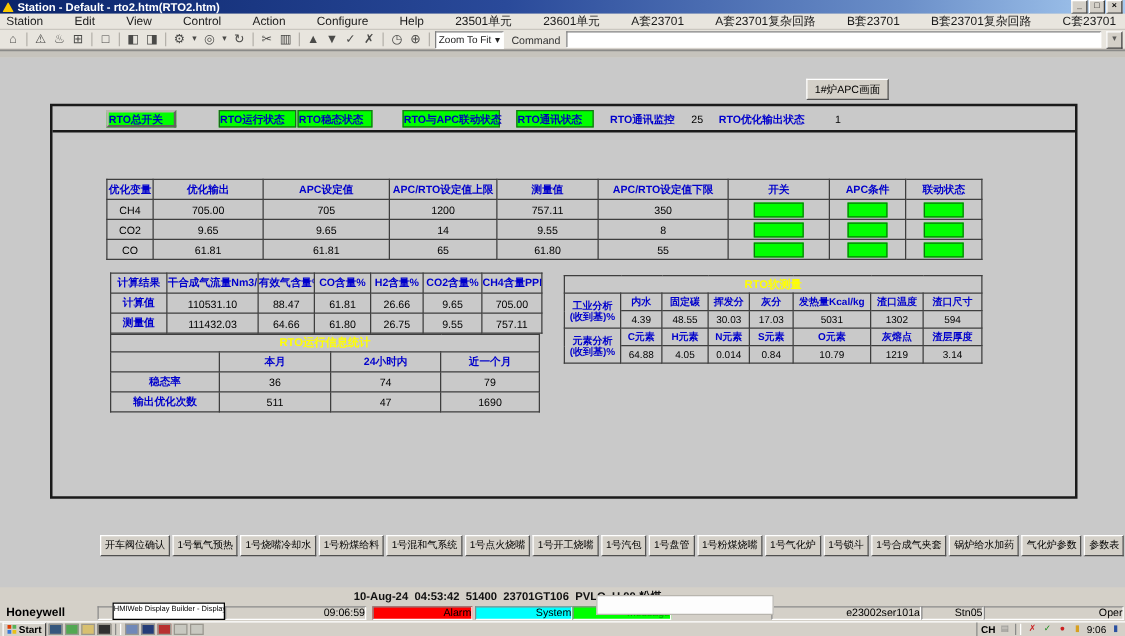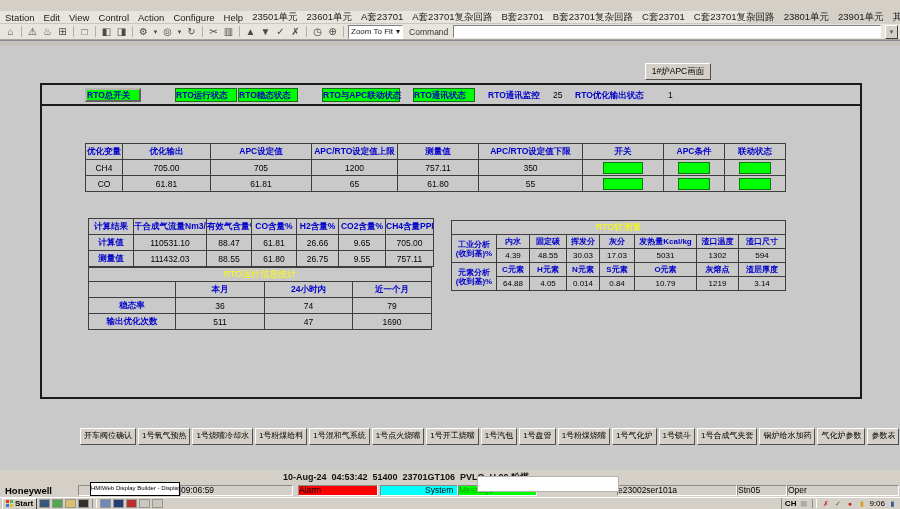--- a/index.html
+++ b/index.html
@@ -7,22 +7,22 @@
     font-family:"Liberation Sans","DejaVu Sans",sans-serif;-webkit-font-smoothing:none;}
   
   .titlebar{position:absolute;left:0;top:0;width:900px;height:11px;
     background:linear-gradient(to right,#0a246a,#2a4a9a 45%,#6a8ec8 80%,#a6caf0);
     display:flex;align-items:center;color:#fff;font-size:9px;font-weight:bold;}
   .warn-ico{width:9px;height:8px;margin:0 3px 0 2px;background:#f8c800;
     clip-path:polygon(50% 0,100% 100%,0 100%);}
   .win-btns{margin-left:auto;display:flex;gap:1px;padding-right:2px;}
   .win-btn{width:11px;height:9px;background:#d4d0c8;border:1px solid;border-color:#fff #404040 #404040 #fff;
     color:#000;font-size:7px;line-height:7px;text-align:center;font-weight:bold;}
-  .menubar{position:absolute;left:0;top:11px;width:747px;height:13px;background:#e8e5de;
-    display:flex;align-items:center;gap:9px;padding-left:5px;font-size:9.5px;color:#1a1a1a;
+  .menubar{position:absolute;left:0;top:11px;width:900px;height:13px;background:#e8e5de;
+    display:flex;align-items:center;gap:25px;padding-left:5px;font-size:9.5px;color:#1a1a1a;
     border-bottom:1px solid #cac7c0;box-sizing:border-box;}
   .menubar span{white-space:nowrap;}
   .toolbar{position:absolute;left:0;top:24px;width:900px;height:16px;background:#e8e5de;
     display:flex;align-items:center;gap:2px;padding-left:4px;box-sizing:border-box;
     border-bottom:1px solid #a8a5a0;font-size:10px;color:#5a5a58;}
   .tico{width:13px;text-align:center;font-size:10px;line-height:13px;color:#4a4a48;}
   .tico.dd{width:7px;font-size:7px;}
   .tsep{width:1px;height:11px;background:#b4b1aa;margin:0 2px;}
   .zoomsel{display:flex;align-items:center;height:12px;border:1px solid;border-color:#808080 #fff #fff #808080;
     background:#fff;font-size:8px;color:#222;padding:0 2px;gap:3px;}
@@ -58,37 +58,37 @@
   .bval{position:absolute;top:5px;color:#000;font-size:8.5px;}
   .pcontent{position:relative;height:266px;}
   
   table.tbl{position:absolute;border-collapse:collapse;table-layout:fixed;background:transparent;padding-left:48px;}
   .tbl th,.tbl td{border:1px solid #3e3e3e;text-align:center;padding:0;overflow:hidden;
     white-space:nowrap;font-size:8.5px;height:15px;}
   .tbl th{color:#0000cc;font-weight:bold;}
   .tbl td{color:#000;}
   .tbl td.rl{color:#000;}
   .tbl td.bl,.tbl th.bl{color:#0000cc;font-weight:bold;}
-  .tbl .ttl{color:#ffff00;font-weight:normal;font-size:9px;height:13px;}
+  .tbl .ttl{color:#ffff00;font-weight:bold;font-size:9px;height:13px;}
   .ind{height:10px;margin:0 auto;background:#00ff00;border:1px solid #0a7a0a;}
   .w38{width:38px;} .w30{width:30px;}
   .t4 th,.t4 td{height:13px;font-size:8px;}
   .grp{line-height:9px;font-size:8px;}
   
   .bbr{position:absolute;left:80px;top:382px;display:flex;gap:2px;}
   .bbtn{height:15px;background:#d4d0c8;border:1px solid;border-color:#fff #505050 #505050 #fff;
     font-size:8px;line-height:14px;padding:0 3px;color:#000;white-space:nowrap;}
   
   .alarmline{position:absolute;left:0;top:470px;width:900px;height:14px;background:#d4d0c8;
     font-size:9px;font-weight:bold;color:#111;line-height:14px;white-space:pre;padding-left:283px;
     box-sizing:border-box;}
   .statusbar{position:absolute;left:0;top:484px;width:900px;height:13px;background:#d4d0c8;}
   .brand{position:absolute;left:5px;top:1px;font-size:9.5px;font-weight:bold;color:#000;}
   .seg{position:absolute;top:1px;height:11px;border:1px solid;border-color:#8a8a8a #fff #fff #8a8a8a;
-    box-sizing:border-box;font-size:8.5px;text-align:left;line-height:9px;color:#000;}
+    box-sizing:border-box;font-size:8.5px;text-align:right;line-height:9px;color:#000;}
   .seg.alarm{background:#ff0000;}
   .seg.system{background:#00ffff;padding-left:44px;}
   .seg.message{background:#00ff00;color:rgba(0,80,0,0.55);}
   .tooltip{position:absolute;left:90px;top:-2px;width:88px;height:12px;background:#fff;
     border:1px solid #000;font-size:6px;line-height:11px;text-align:center;white-space:nowrap;
     overflow:hidden;z-index:6;color:#000;}
   .overlay-box{position:absolute;left:477px;top:-8px;width:140px;height:14px;background:#fdfdfd;
     border:1px solid #b8b5ae;z-index:5;}
   .taskbar{position:absolute;left:0;top:497px;width:900px;height:12px;background:#d4d0c8;
     border-top:1px solid #fff;box-sizing:border-box;display:flex;align-items:center;gap:2px;padding-left:2px;}
@@ -101,20 +101,29 @@
   .tb-sep{width:3px;height:9px;border-left:1px solid #8a8a88;border-right:1px solid #fff;margin:0 1px;}
   .tray{margin-left:auto;height:11px;display:flex;align-items:center;gap:3px;
     border-left:1px solid #8a8a88;padding:0 3px;font-size:8px;color:#000;}
   .trico{width:9px;height:8px;font-size:7px;line-height:8px;text-align:center;}
 </style>
 </head>
 <body>
 
 <div id="screen">
 
+  <div class="titlebar">
+    <span class="warn-ico"></span>
+    <span>Station - Default - rto2.htm(RTO2.htm)</span>
+    <span class="win-btns">
+      <span class="win-btn">_</span>
+      <span class="win-btn">□</span>
+      <span class="win-btn">×</span>
+    </span>
+  </div>
 
   <div class="menubar">
     <span>Station</span>
     <span>Edit</span>
     <span>View</span>
     <span>Control</span>
     <span>Action</span>
     <span>Configure</span>
     <span>Help</span>
     <span>23501单元</span>
@@ -226,20 +235,37 @@
                   <div class="ind w38"></div>
                 </td>
             <td>
                   <div class="ind w30"></div>
                 </td>
             <td>
                   <div class="ind w30"></div>
                 </td>
           </tr>
           <tr>
+            <td class="rl">CO2</td>
+            <td>9.65</td>
+            <td>9.65</td>
+            <td>14</td>
+            <td>9.55</td>
+            <td>8</td>
+            <td>
+                  <div class="ind w38"></div>
+                </td>
+            <td>
+                  <div class="ind w30"></div>
+                </td>
+            <td>
+                  <div class="ind w30"></div>
+                </td>
+          </tr>
+          <tr>
             <td class="rl">CO</td>
             <td>61.81</td>
             <td>61.81</td>
             <td>65</td>
             <td>61.80</td>
             <td>55</td>
             <td>
                   <div class="ind w38"></div>
                 </td>
             <td>
@@ -277,21 +303,21 @@
             <td>110531.10</td>
             <td>88.47</td>
             <td>61.81</td>
             <td>26.66</td>
             <td>9.65</td>
             <td>705.00</td>
           </tr>
           <tr>
             <td class="bl">测量值</td>
             <td>111432.03</td>
-            <td>88.55</td>
+            <td>64.66</td>
             <td>61.80</td>
             <td>26.75</td>
             <td>9.55</td>
             <td>757.11</td>
           </tr>
           </tbody>
         </table>
 
         <table class="tbl t3" style="left:46px;top:161px;width:343px;">
           <colgroup>

